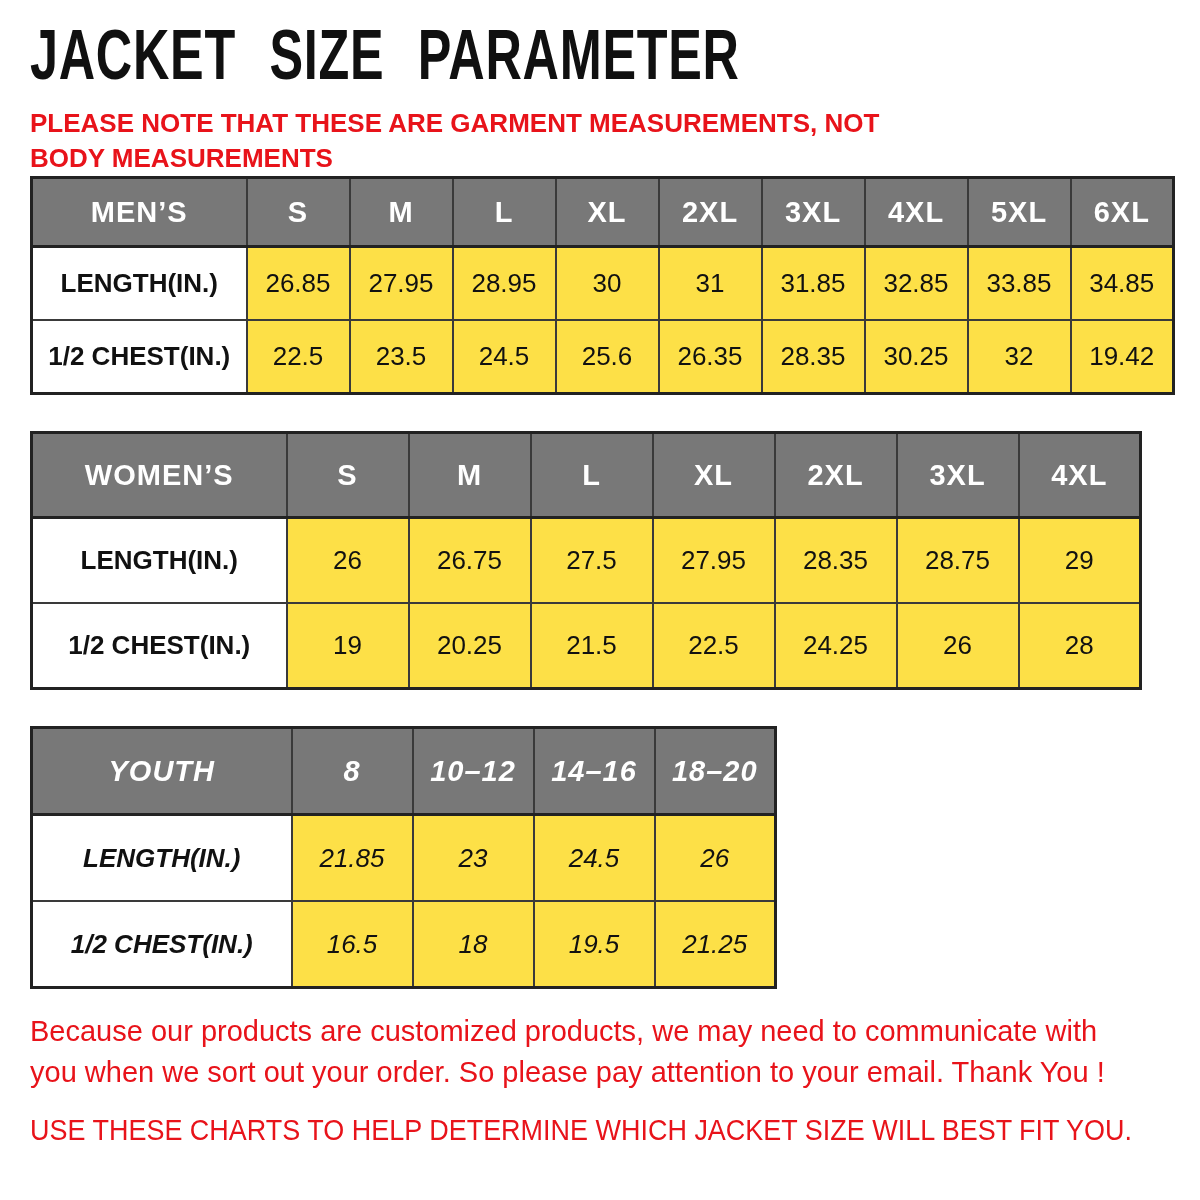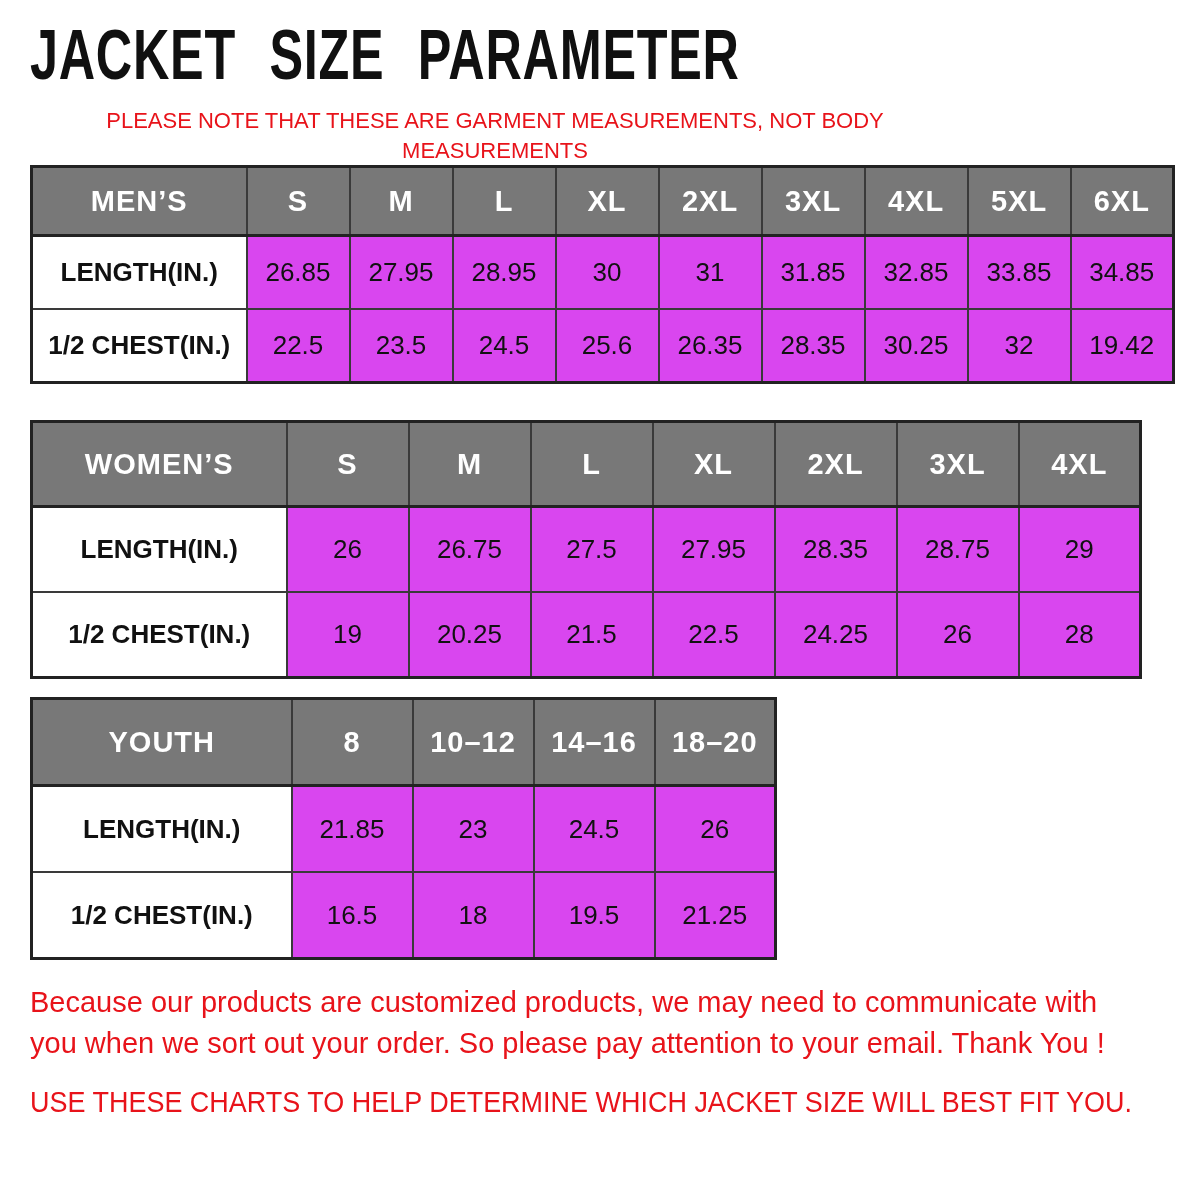--- a/index.html
+++ b/index.html
@@ -21,24 +21,23 @@
     word-spacing: 26px;
     white-space: nowrap;
     transform: scaleX(0.72);
     transform-origin: 0 50%;
     line-height: 1.0;
   }
   .note {
     margin: 16px 0 0 30px;
     width: 930px;
     color: #e8131a;
-    font-size: 22px;
+    font-size: 26px;
     line-height: 1.35;
-    font-weight: normal;
-    text-align: center;
+    font-weight: bold;
   }
   table.size-table {
     border-collapse: collapse;
     margin-left: 30px;
     table-layout: fixed;
     border: 3px solid #222222;
   }
   table.size-table th, table.size-table td {
     border: 2px solid #3a3a3a;
     text-align: center;
@@ -54,29 +53,29 @@
     letter-spacing: 1px;
     border-bottom: 3px solid #222222;
   }
   table.size-table td.row-label {
     font-weight: bold;
     font-size: 26px;
     background: #ffffff;
   }
   table.size-table td.val {
     font-size: 26px;
-    background: #d946ef;
+    background: #fde047;
   }
   #mens-table { }
   #mens-table th { height: 66px; }
   #mens-table td { height: 71px; }
   #womens-table { margin-top: 36px; }
   #womens-table th { height: 82px; }
   #womens-table td { height: 83px; }
-  #youth-table { margin-top: 18px; }
+  #youth-table { margin-top: 36px; font-style: italic; }
   #youth-table th { height: 84px; }
   #youth-table td { height: 84px; }
   .footer-para {
     margin: 22px 0 0 30px;
     width: 1120px;
     color: #e8131a;
     font-size: 29px;
     line-height: 1.40;
   }
   .footer-caps {

